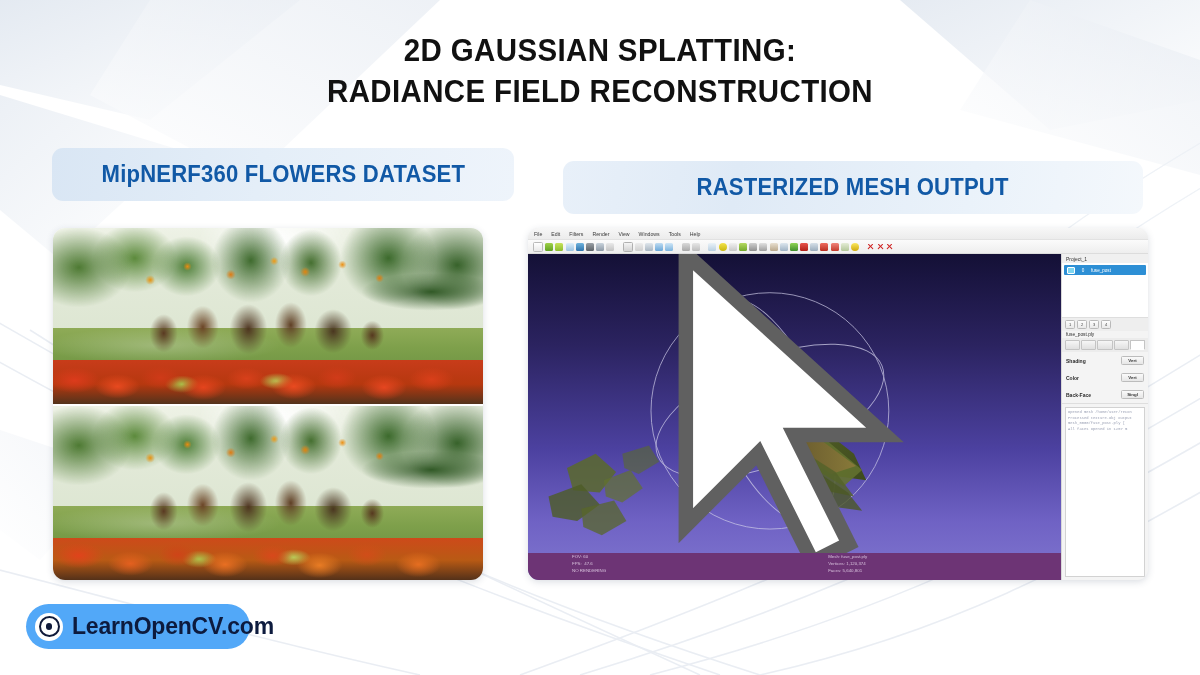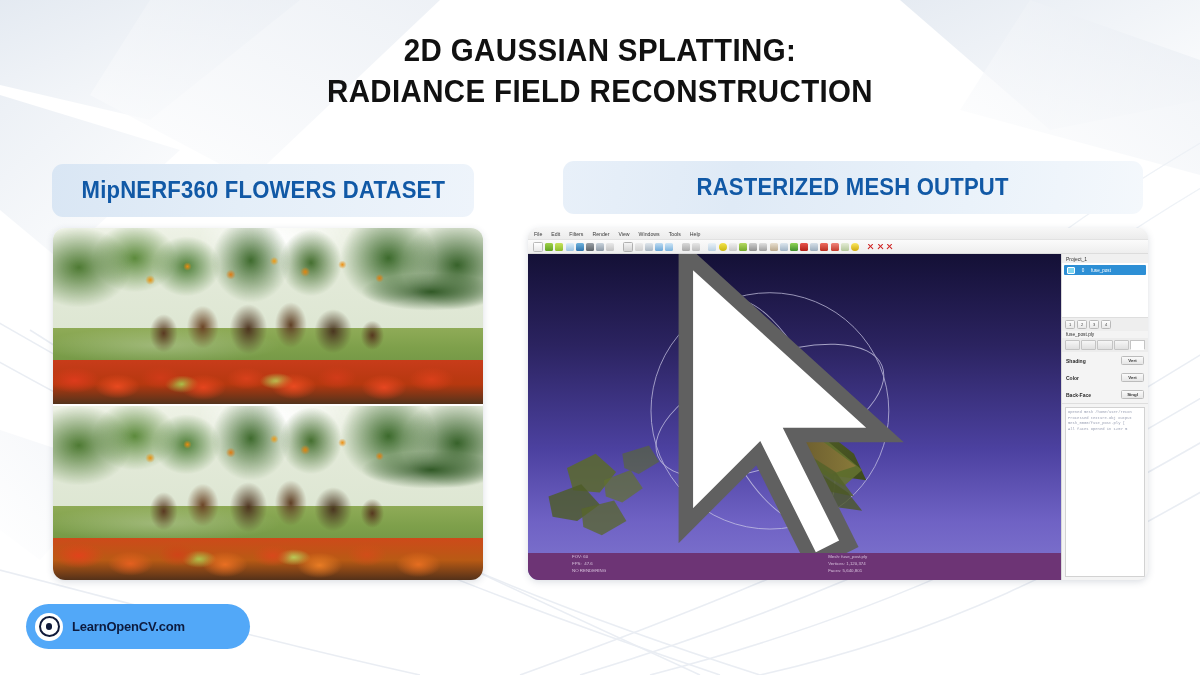--- a/index.html
+++ b/index.html
@@ -31,21 +31,21 @@
     position:absolute;height:53px;border-radius:11px;
     display:flex;align-items:center;justify-content:center;
     z-index:5;
   }
   .hdr .hdr-txt{
     font-size:23px;font-weight:bold;color:#1159a6;
     letter-spacing:0.2px;transform:scaleX(0.96);
     white-space:nowrap;
   }
   #hdr-left{
-    left:52px;top:164px;width:422px;
+    left:52px;top:148px;width:462px;
     background:linear-gradient(100deg,#d9e6f4 0%,#e4eef8 45%,#eef4fb 100%);
   }
   #hdr-right{
     left:563px;top:161px;width:580px;
     background:linear-gradient(100deg,#e8f0f9 0%,#dfeaf6 30%,#eaf2fa 70%,#f4f8fc 100%);
   }
 
   
   #photo-card{
     position:absolute;left:53px;top:228px;width:430px;height:352px;
@@ -215,21 +215,21 @@
   }
   #logo-mark{
     width:28px;height:28px;border-radius:50%;background:#ffffff;
     display:flex;align-items:center;justify-content:center;flex:none;
   }
   #logo-mark .ring{
     width:17px;height:17px;border-radius:50%;
     border:2.4px solid #101a3a;display:flex;align-items:center;justify-content:center;
   }
   #logo-mark .dot{width:6.5px;height:6.5px;border-radius:50%;background:#101a3a;}
-  #logo-text{font-size:13px;font-weight:bold;color:#0d1b3e;letter-spacing:-0.2px;}
+  #logo-text{font-size:23px;font-weight:bold;color:#0d1b3e;letter-spacing:-0.2px;}
 </style>
 </head>
 <body>
 
 <div id="bg">
   <svg viewBox="0 0 1200 675" preserveAspectRatio="none">
     <defs>
       <linearGradient id="pg1" x1="0" y1="0" x2="1" y2="1">
         <stop offset="0" stop-color="#dfe6ef"></stop>
           <stop offset="1" stop-color="#ffffff"></stop>

